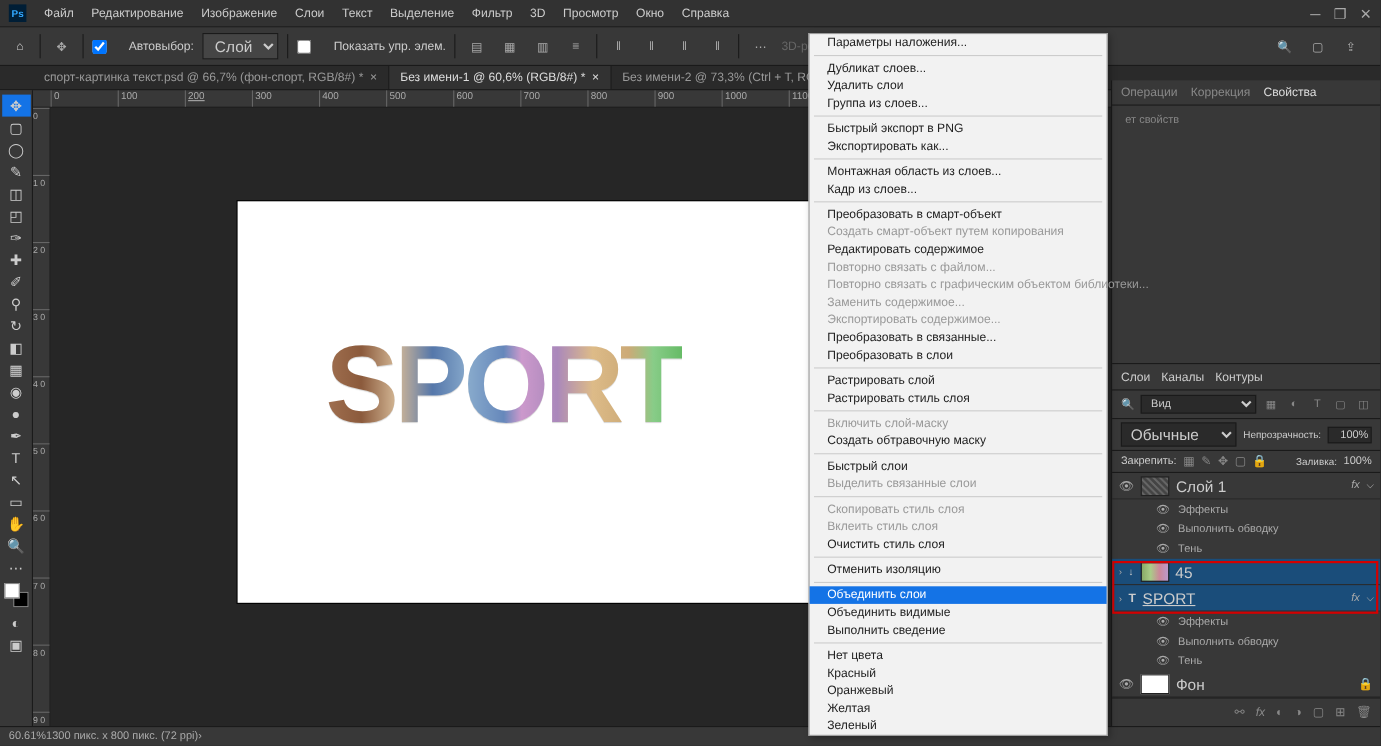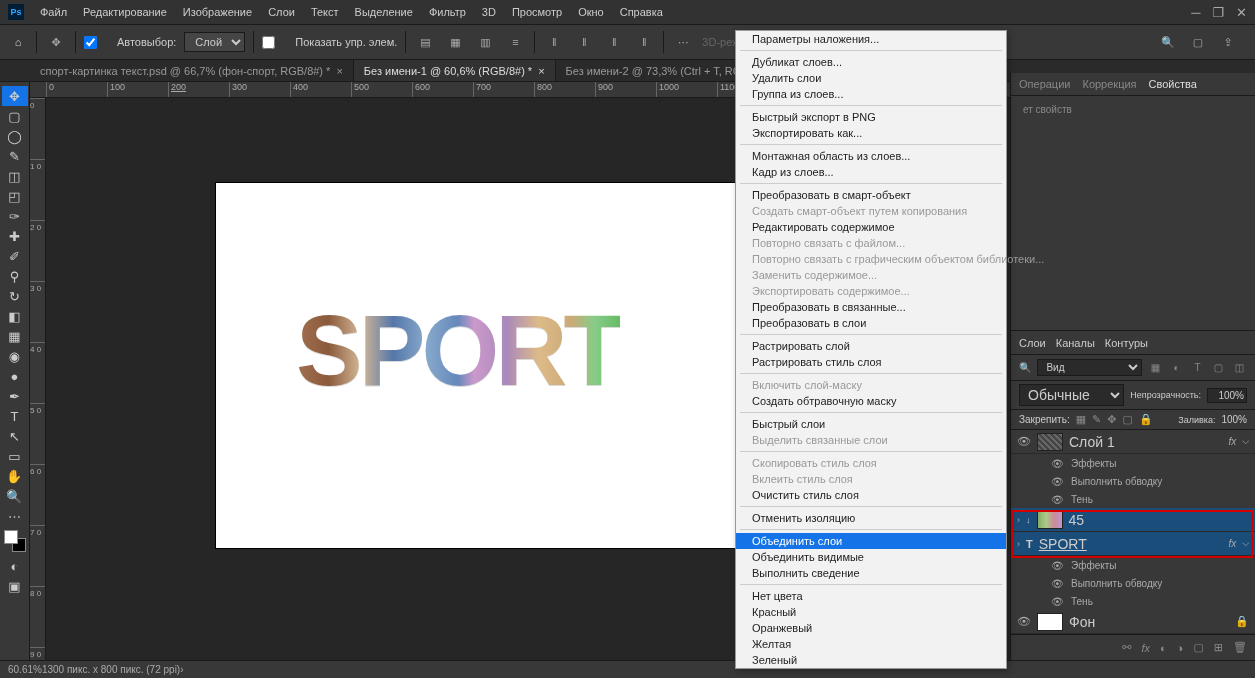--- a/index.html
+++ b/index.html
@@ -9,21 +9,21 @@
 .menubar { height: 25px; background: #323232; display: flex; align-items: center; padding: 0 8px; border-bottom: 1px solid #1a1a1a; }
 .menubar .ps-icon { width: 16px; height: 16px; background: #001e36; color: #31a8ff; display: flex; align-items: center; justify-content: center; font-size: 9px; font-weight: bold; margin-right: 8px; }
 .menubar .menu-item { padding: 0 8px; cursor: pointer; }
 .menubar .win-controls { margin-left: auto; display: flex; gap: 12px; font-size: 13px; color: #aaa; }
 
 
 .optionsbar { height: 35px; background: #383838; display: flex; align-items: center; padding: 0 8px; gap: 8px; border-bottom: 1px solid #1a1a1a; }
 .optionsbar .home-icon { width: 20px; height: 20px; display: flex; align-items: center; justify-content: center; }
 .optionsbar .sep { width: 1px; height: 22px; background: #1a1a1a; }
 .optionsbar .chk { display: flex; align-items: center; gap: 20px; }
-.optionsbar select { background: #454545; color: #ccc; border: 1px solid #1a1a1a; padding: 2px 6px; font-size: 11px; }
+.optionsbar select { background: #454545; color: #ccc; border: 1px solid #1a1a1a; padding: 2px 6px; font-size: 14px; }
 .optionsbar .iconbtn { width: 22px; height: 22px; display: flex; align-items: center; justify-content: center; color: #aaa; }
 .optionsbar .right-icons { margin-left: auto; display: flex; gap: 8px; padding-right: 8px; }
 
 
 .doctabs { height: 22px; background: #2a2a2a; display: flex; align-items: center; border-bottom: 1px solid #1a1a1a; padding-left: 30px; }
 .doctab { padding: 0 10px; height: 100%; display: flex; align-items: center; gap: 6px; border-right: 1px solid #1a1a1a; color: #999; }
 .doctab.active { background: #323232; color: #ddd; }
 .doctab .close-x { font-size: 11px; }
 
 

